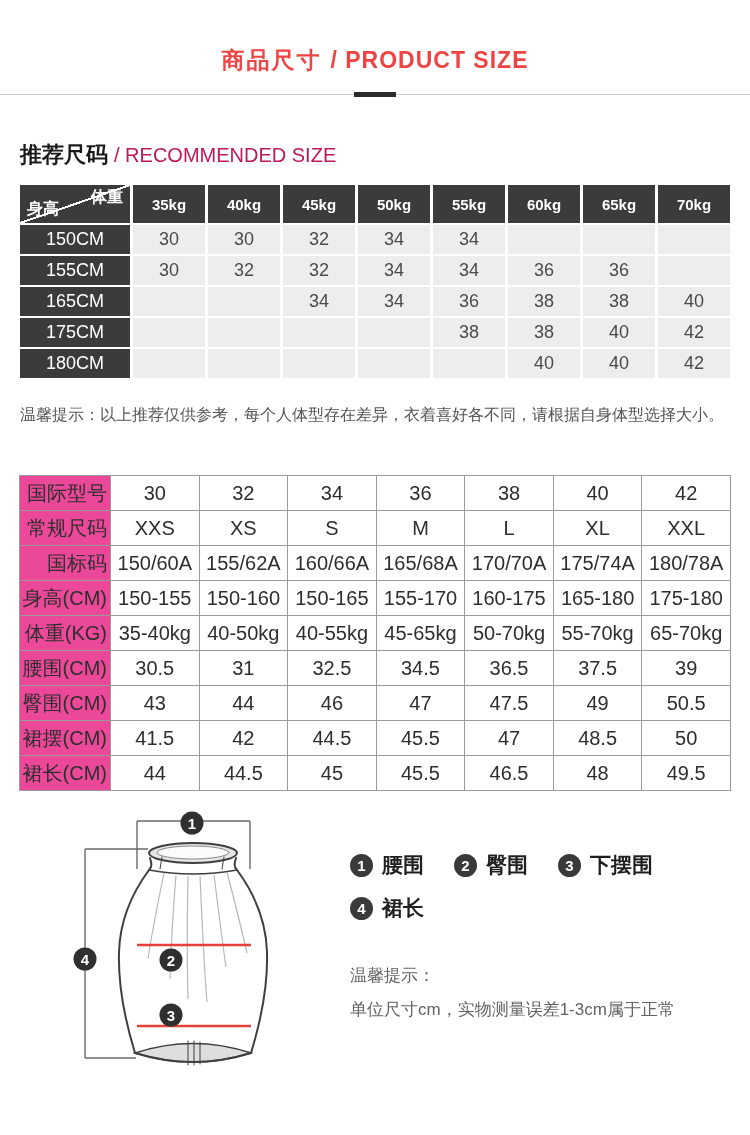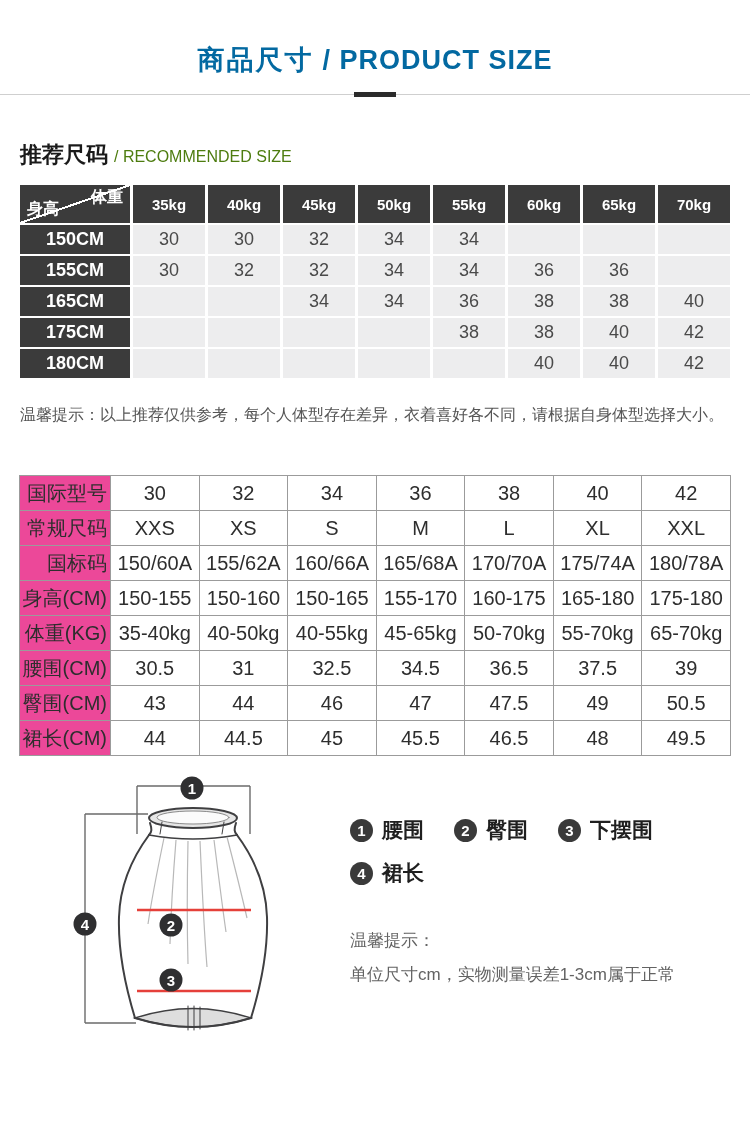--- a/index.html
+++ b/index.html
@@ -2,45 +2,45 @@
 <html><head>
 <meta charset="utf-8">
 <style>
   html,body { margin:0; padding:0; }
   body {
     width:750px; height:1135px; background:#ffffff; position:relative; overflow:hidden;
     font-family:"Liberation Sans","DejaVu Sans",sans-serif; color:#222;
   }
   
   .header { padding-top:44px; text-align:center; }
-  .header h1 { margin:0; font-size:27px; line-height:32px; color:#0369a1; font-weight:bold; }
+  .header h1 { margin:0; font-size:23px; line-height:32px; color:#ef4444; font-weight:bold; }
   .header .cn { letter-spacing:2px; }
   .header .en { margin-left:9px; letter-spacing:1px; }
   .divider { position:relative; height:6px; margin-top:16px; }
   .divider .line { position:absolute; top:2px; left:0; right:0; height:1px; background:#cfcfcf; }
   .divider .bar  { position:absolute; top:0; left:50%; transform:translateX(-50%); width:42px; height:5px; background:#2b2b2b; }
 
   
   .rec-heading { margin:42px 0 0 20px; }
   .rec-heading .cn { font-size:22px; font-weight:bold; color:#1a1a1a; }
-  .rec-heading .en { font-size:16px; color:#4d7c0f; margin-left:6px; }
+  .rec-heading .en { font-size:20px; color:#be185d; margin-left:6px; }
 
   table#t1 {
     margin:13px 0 0 17px; width:716px; table-layout:fixed;
     border-collapse:separate; border-spacing:3px 2px; background:#fff;
   }
   #t1 .corner { width:108px; position:relative; background:#3b3b3b; height:36px; }
   #t1 .corner::after {
     content:""; position:absolute; inset:0;
     background:linear-gradient(to bottom right, transparent calc(50% - 1px), #fff calc(50% - 1px), #fff calc(50% + 1px), transparent calc(50% + 1px));
   }
   #t1 .corner .tr { position:absolute; top:2px; right:7px; color:#fff; font-size:16px; font-weight:bold; }
   #t1 .corner .bl { position:absolute; bottom:3px; left:7px; color:#fff; font-size:16px; font-weight:bold; }
   #t1 th.w { background:#3b3b3b; color:#fff; font-size:15px; font-weight:bold; height:36px; text-align:center; }
-  #t1 td.h { background:#3b3b3b; color:#fff; font-size:18px; font-weight:bold; text-align:center; height:27px; }
+  #t1 td.h { background:#3b3b3b; color:#fff; font-size:18px; font-weight:normal; text-align:center; height:27px; }
   #t1 td.v { background:#ededee; color:#4a4a4a; font-size:18px; text-align:center; height:27px; }
   .rec-note { margin:25px 0 0 20px; font-size:16px; color:#555; }
 
   
   table#t2 { margin:49px 0 0 19px; width:712px; table-layout:fixed; border-collapse:collapse; }
   #t2 td { border:1px solid #9b9b9b; height:32px; font-size:20px; color:#2e2e2e; text-align:center; background:#fff; overflow:hidden; white-space:nowrap; }
   #t2 td.lbl { width:86px; background:#ec4899; text-align:right; padding-right:3px; }
 
   
   .measure { display:flex; margin-top:16px; }
@@ -209,20 +209,30 @@
       </tr>
       <tr>
         <td class="lbl">臀围(CM)</td>
         <td>43</td>
         <td>44</td>
         <td>46</td>
         <td>47</td>
         <td>47.5</td>
         <td>49</td>
         <td>50.5</td>
+      </tr>
+      <tr>
+        <td class="lbl">裙摆(CM)</td>
+        <td>41.5</td>
+        <td>42</td>
+        <td>44.5</td>
+        <td>45.5</td>
+        <td>47</td>
+        <td>48.5</td>
+        <td>50</td>
       </tr>
       <tr>
         <td class="lbl">裙长(CM)</td>
         <td>44</td>
         <td>44.5</td>
         <td>45</td>
         <td>45.5</td>
         <td>46.5</td>
         <td>48</td>
         <td>49.5</td>

